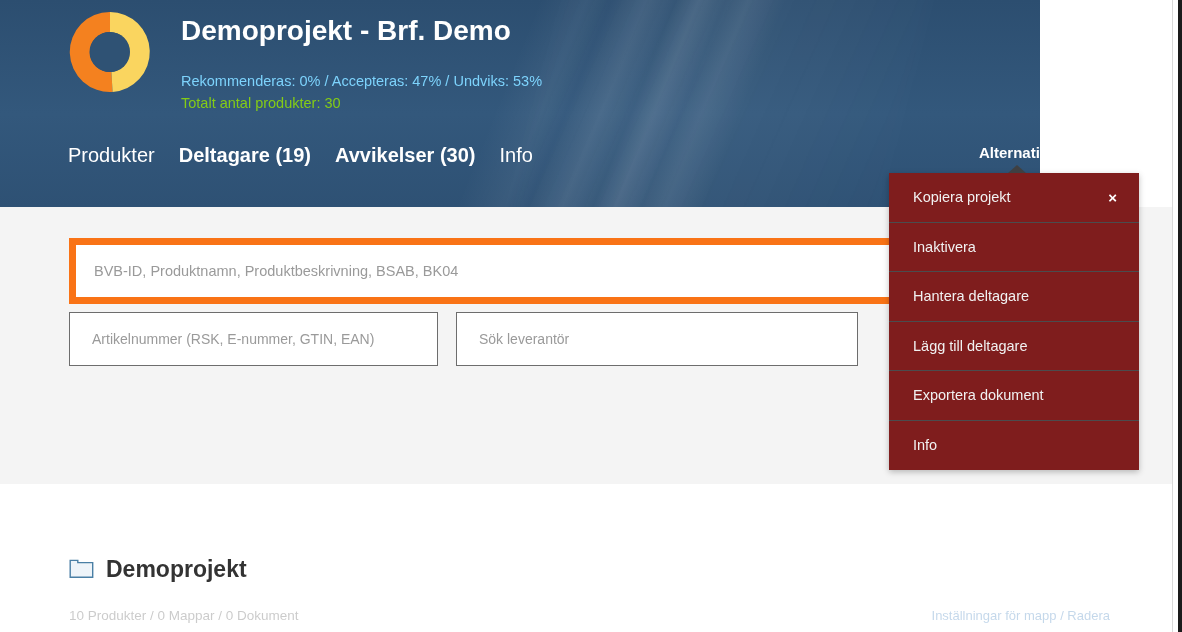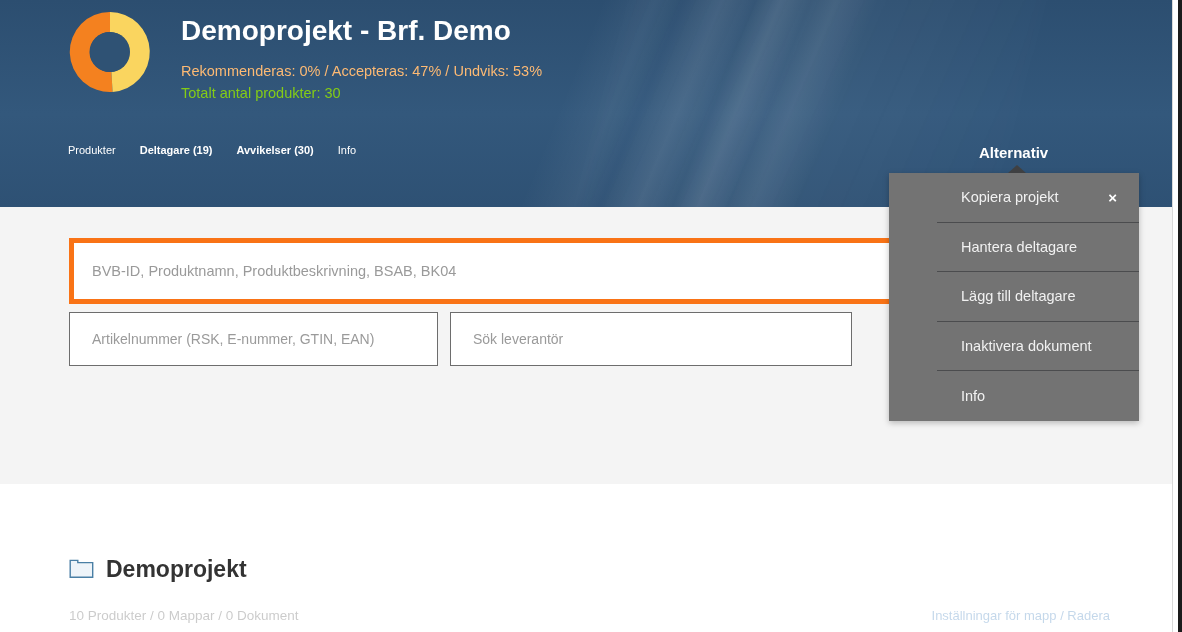--- a/index.html
+++ b/index.html
@@ -11,21 +11,21 @@
   }
   #page {
     position: relative;
     width: 1182px; height: 632px;
     overflow: hidden;
   }
 
   
   .header {
     position: absolute; left: 0; top: 0;
-    width: 1172px; height: 207px;
+    width: 1040px; height: 207px;
     background: #2f5274;
     overflow: hidden;
   }
   .header-bg {
     position: absolute; inset: 0;
     background:
       linear-gradient(112deg,
         rgba(255,255,255,0.00) 0%,
         rgba(255,255,255,0.00) 48%,
         rgba(255,255,255,0.055) 52.2%,
@@ -57,55 +57,54 @@
   }
   .logo svg { display: block; }
 
   .title-block { position: absolute; left: 181px; top: 14px; }
   .proj-title {
     font-size: 28px; font-weight: bold; color: #ffffff;
     letter-spacing: 0px; line-height: 34px;
     white-space: nowrap;
   }
   .proj-stats {
-    margin-top: 12px;
-    font-size: 14.5px; color: #fdba74; line-height: 22px;
+    margin-top: 22px;
+    font-size: 14.5px; color: #7dd3fc; line-height: 22px;
     white-space: nowrap;
   }
   .proj-total {
     margin-top: 0px;
     font-size: 14.5px; color: #84cc16; line-height: 22px;
     white-space: nowrap;
   }
 
   
   .nav {
     position: absolute; left: 68px; top: 144px;
     display: flex; align-items: center; gap: 0px;
   }
   .nav-item {
-    font-size: 11px; color: #ffffff; cursor: pointer;
+    font-size: 20px; color: #ffffff; cursor: pointer;
     margin-right: 24px; white-space: nowrap;
   }
   .nav-item.bold { font-weight: bold; }
 
   .alt-menu-label {
     position: absolute; top: 144px; left: 979px;
     font-size: 15px; font-weight: bold; color: #ffffff;
     cursor: pointer; white-space: nowrap;
   }
 
   
   .dropdown {
     position: absolute; left: 889px; top: 173px;
     width: 250px;
-    background: #737373;
+    background: #7f1d1d;
     z-index: 40;
     box-shadow: 0 2px 6px rgba(0,0,0,0.25);
-    padding-left: 48px;
   }
   .dropdown::before {
     content: "";
     position: absolute; top: -8px; left: 119px;
     border-left: 9px solid transparent;
     border-right: 9px solid transparent;
     border-bottom: 8px solid #3f4042;
   }
   .dd-item {
     position: relative;
@@ -127,34 +126,34 @@
   
   .search-panel {
     position: absolute; left: 0; top: 207px;
     width: 1172px; height: 291px;
     background: #f4f4f4;
   }
   .main-search {
     position: absolute; left: 69px; top: 31px;
     width: 1041px; height: 66px;
     background: #ffffff;
-    border: 5px solid #f97316;
+    border: 7px solid #f97316;
   }
   .main-search input {
     width: 100%; height: 100%;
     border: none; outline: none; background: transparent;
     padding: 0 18px;
     font-family: "Liberation Sans", sans-serif;
     font-size: 14.5px; color: #333;
   }
   .main-search input::placeholder { color: #9a9a9a; }
 
   .sub-search-row {
     position: absolute; left: 69px; top: 105px;
-    display: flex; gap: 10px;
+    display: flex; gap: 16px;
   }
   .sub-field {
     height: 54px;
     background: #ffffff;
     border: 1px solid #6d6d6d;
   }
   .sub-field.a { width: 369px; }
   .sub-field.b { width: 402px; margin-left: 2px; }
   .sub-field input {
     width: 100%; height: 100%;
@@ -252,27 +251,30 @@
       <div class="alt-menu-label">Alternativ</div>
     </div>
   </div>
 
   <div class="dropdown">
     <div class="dd-item">
       <span>Kopiera projekt</span>
       <span class="dd-close">×</span>
     </div>
     <div class="dd-item">
+      <span>Inaktivera</span>
+    </div>
+    <div class="dd-item">
       <span>Hantera deltagare</span>
     </div>
     <div class="dd-item">
       <span>Lägg till deltagare</span>
     </div>
     <div class="dd-item">
-      <span>Inaktivera dokument</span>
+      <span>Exportera dokument</span>
     </div>
     <div class="dd-item">
       <span>Info</span>
     </div>
   </div>
 
   <div class="search-panel">
 
     <div class="main-search">
       <input type="text" placeholder="BVB-ID, Produktnamn, Produktbeskrivning, BSAB, BK04" style="">

